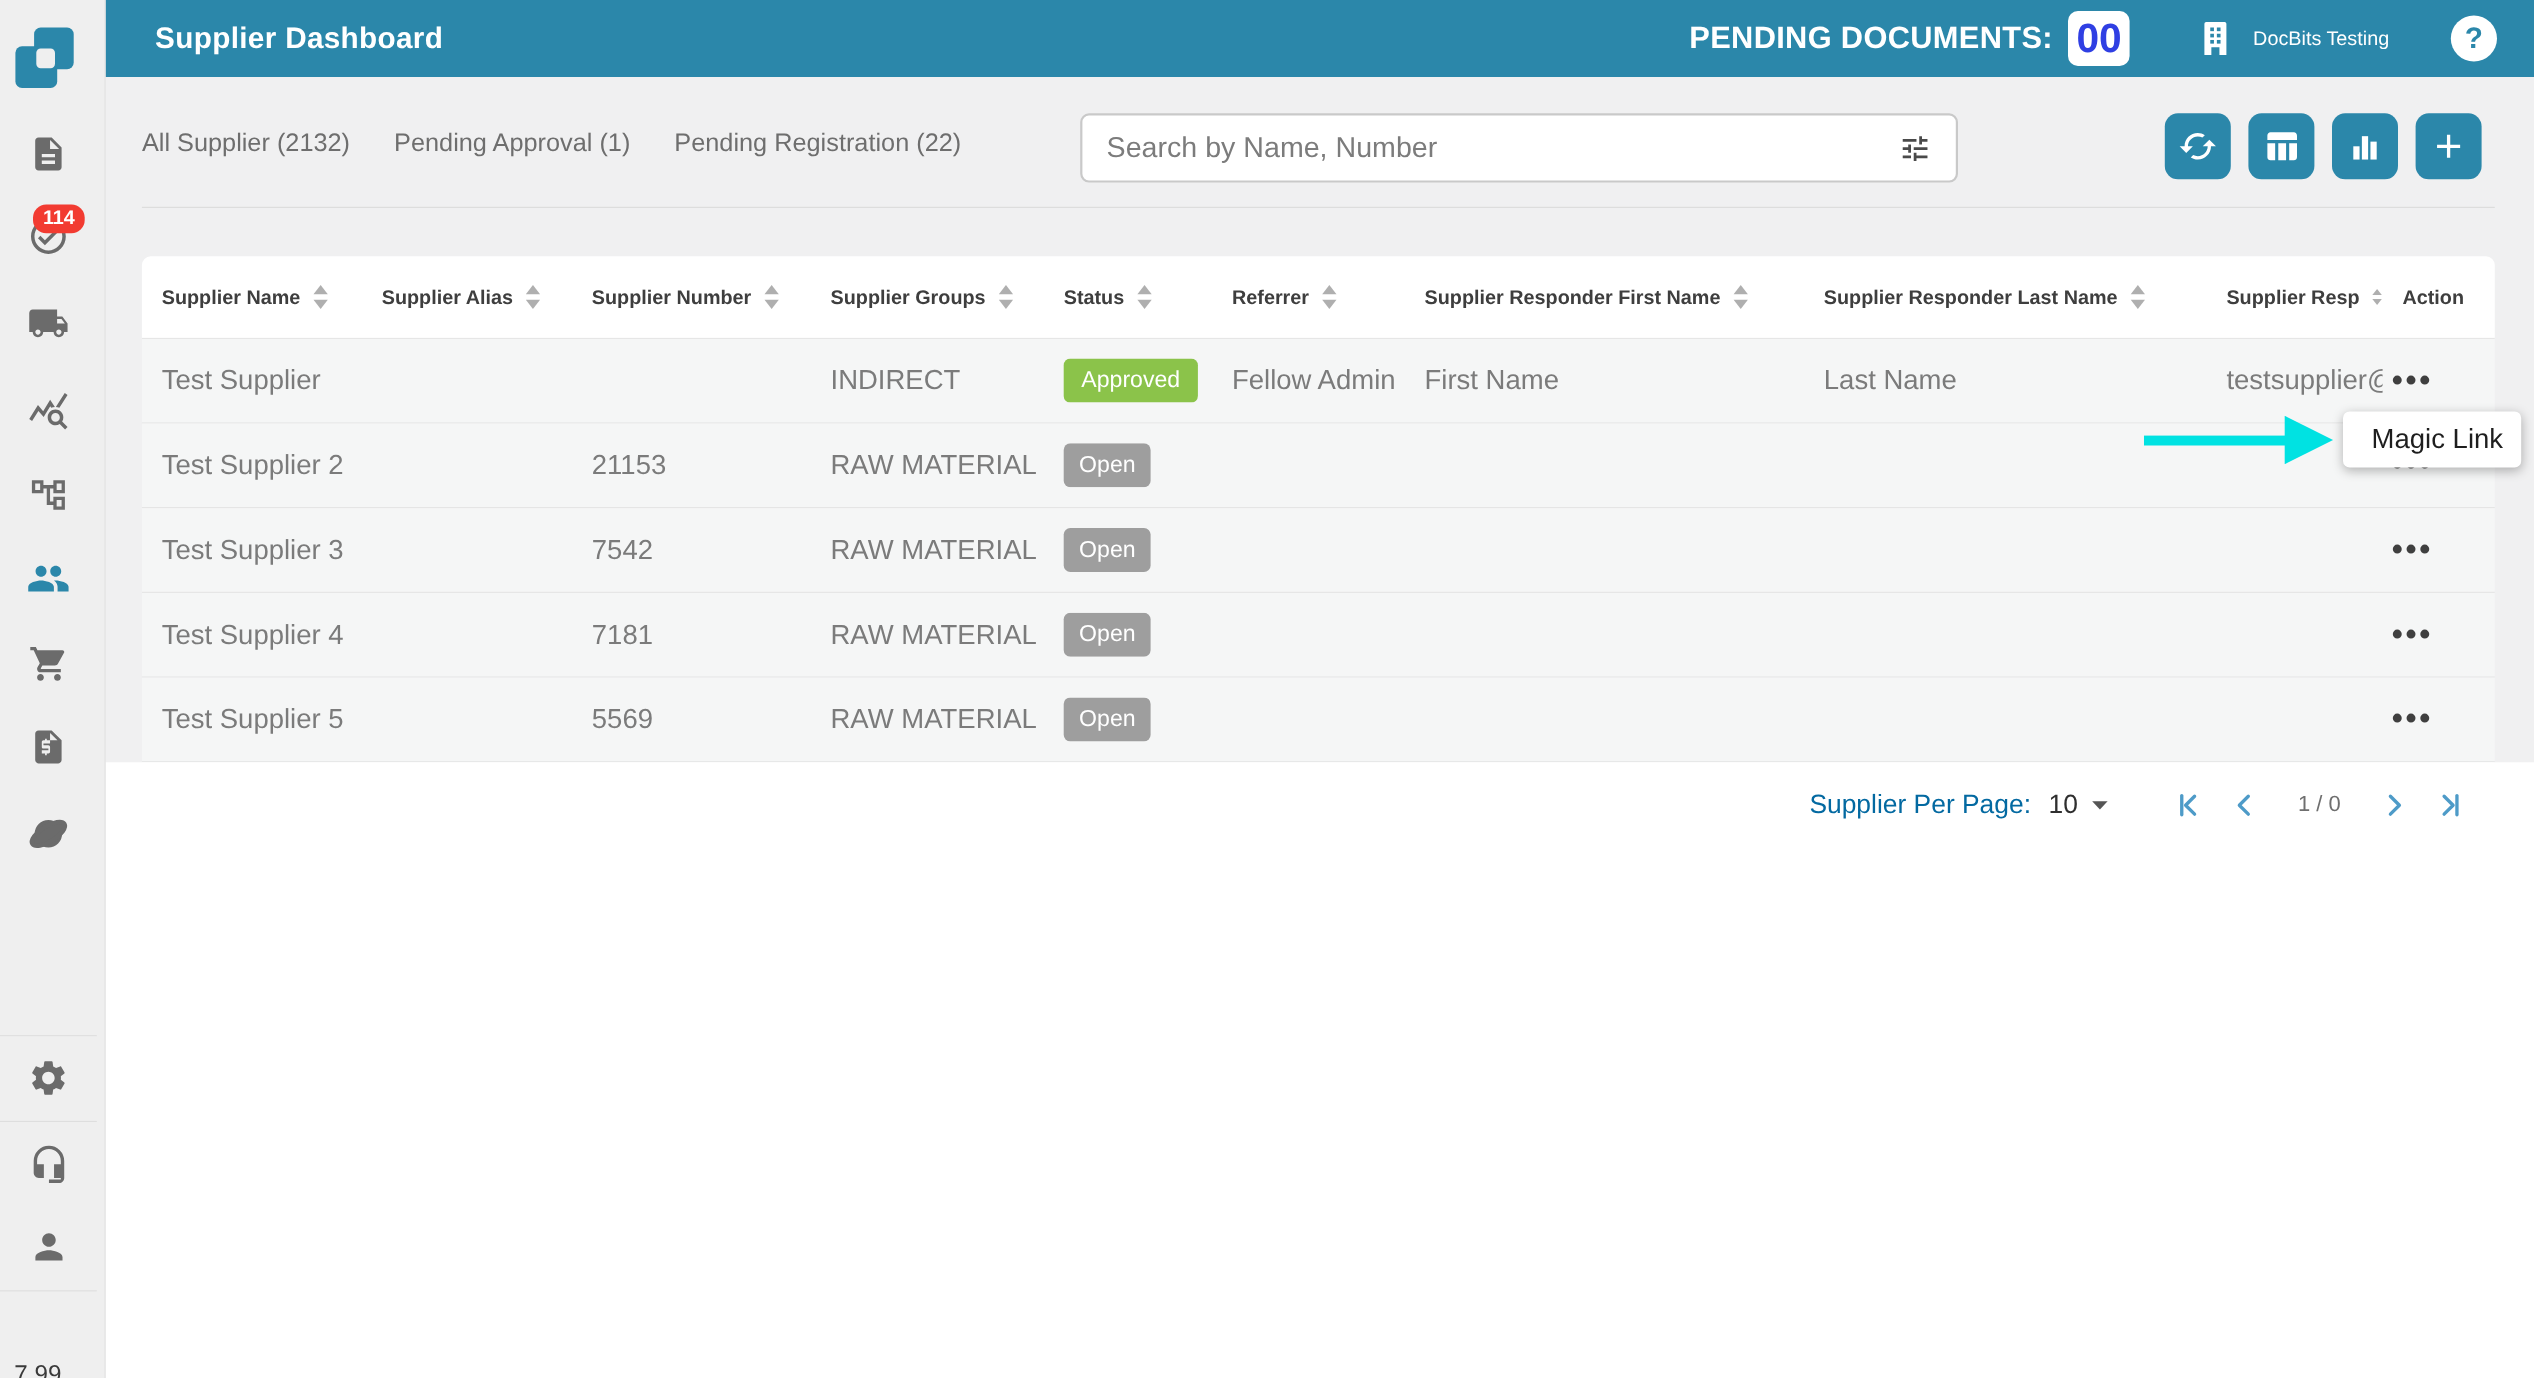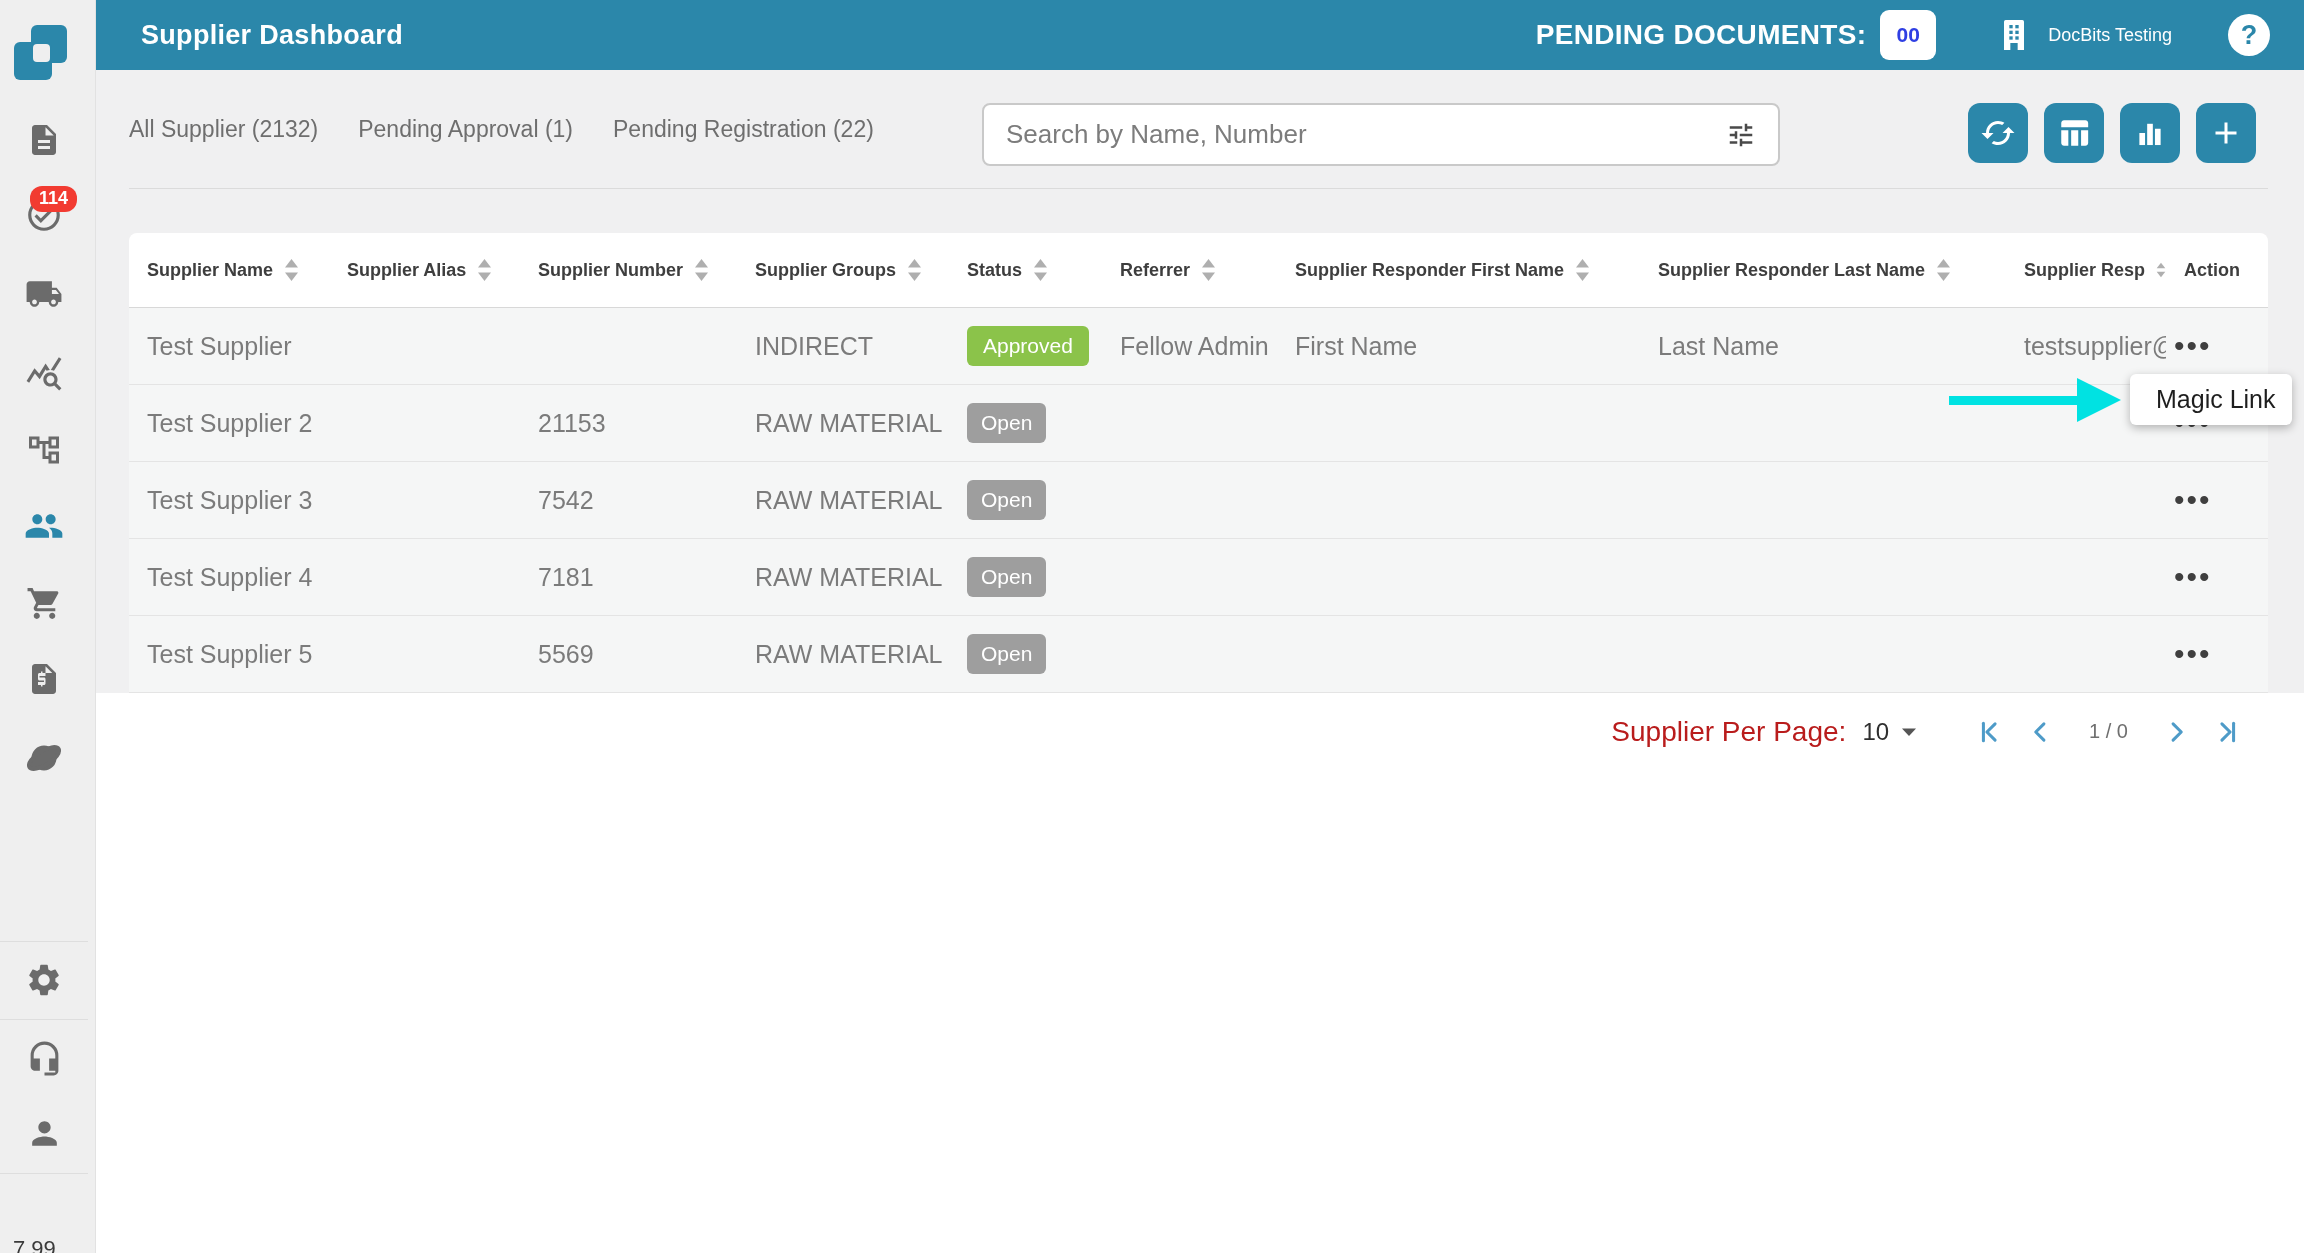--- a/index.html
+++ b/index.html
@@ -26,21 +26,21 @@
   .side-div { position:absolute; left:0; width:88px; height:1px; background:#DEDEDE; }
   .version { position:absolute; left:13px; top:1200px; font-size:22px; color:#3A3A3A;margin-top:36px; }
   
   .topbar { position:absolute; left:88px; top:0; width:2216px; height:70px;
     background:#2B87AA; display:flex; align-items:center; z-index:5; }
   .topbar-title { margin-left:53px; color:#fff; font-size:27px; font-weight:700; letter-spacing:.3px; }
   .topbar-right { margin-left:auto; margin-right:34px; display:flex; align-items:center; }
   .pending-label { color:#fff; font-size:28px; font-weight:600; letter-spacing:.3px; }
   .pending-count { margin-left:14px; width:56px; height:50px; background:#fff; border-radius:9px;
     display:flex; align-items:center; justify-content:center;
-    color:#2F3FE3; font-size:21px; font-weight:700; }
+    color:#2F3FE3; font-size:37px; font-weight:700; }
   .org-icon { margin-left:58px; }
   .org-name { margin-left:14px; color:#fff; font-size:18px; }
   .help-btn { margin-left:56px; width:42px; height:42px; border-radius:50%; background:#fff;
     display:flex; align-items:center; justify-content:center;
     color:#2B87AA; font-size:27px; font-weight:700; cursor:pointer; }
   
   .gray-band { position:absolute; left:88px; top:70px; width:2216px; height:623px; background:#F0F0F1; }
   .tabs { position:absolute; left:129px; top:110px; display:flex; gap:40px; }
   .tab { font-size:23px; color:#6E6E6E; padding:6px 0; cursor:pointer; white-space:nowrap; }
   .searchbox { position:absolute; left:982px; top:103px; width:798px; height:63px;
@@ -65,21 +65,21 @@
   .t-row { height:77px; background:#F5F6F6; border-bottom:1px solid #E4E4E4; }
   .td { padding-left:18px; font-size:25px; color:#7B7B7B; white-space:nowrap; overflow:hidden; }
   .badge { display:inline-block; padding:8px 16px; border-radius:6px;
     color:#fff; font-size:21px; font-weight:500; }
   .badge.approved { background:#8BC34A; }
   .badge.open { background:#9E9E9E; padding:8px 14px; }
   .dots { font-size:30px; color:#3F3F3F; letter-spacing:2px; cursor:pointer; padding-left:8px; }
   
   .t-foot { height:77px; background:#fff; border-radius:0 0 8px 8px;
     display:flex; align-items:center; justify-content:flex-end; padding-right:28px; }
-  .pp-label { font-size:28px; color:#b91c1c; }
+  .pp-label { font-size:24px; color:#0369a1; }
   .pp-value { font-size:24px; color:#2F2F2F; margin-left:16px; }
   .pp-caret { margin-left:12px; display:flex; cursor:pointer; }
   .pager { display:flex; align-items:center; margin-left:60px; gap:22px; }
   .pg-btn { display:flex; cursor:pointer; }
   .pg-ind { font-size:20px; color:#6F6F6F; margin:0 12px; white-space:nowrap; }
   
   .magic-popup { position:absolute; left:2130px; top:374px; width:162px; height:51px;
     background:#fff; border-radius:6px; box-shadow:0 3px 10px rgba(0,0,0,.28);
     display:flex; align-items:center; padding-left:26px;
     font-size:25px; color:#1E1E1E; z-index:10; cursor:pointer; }

